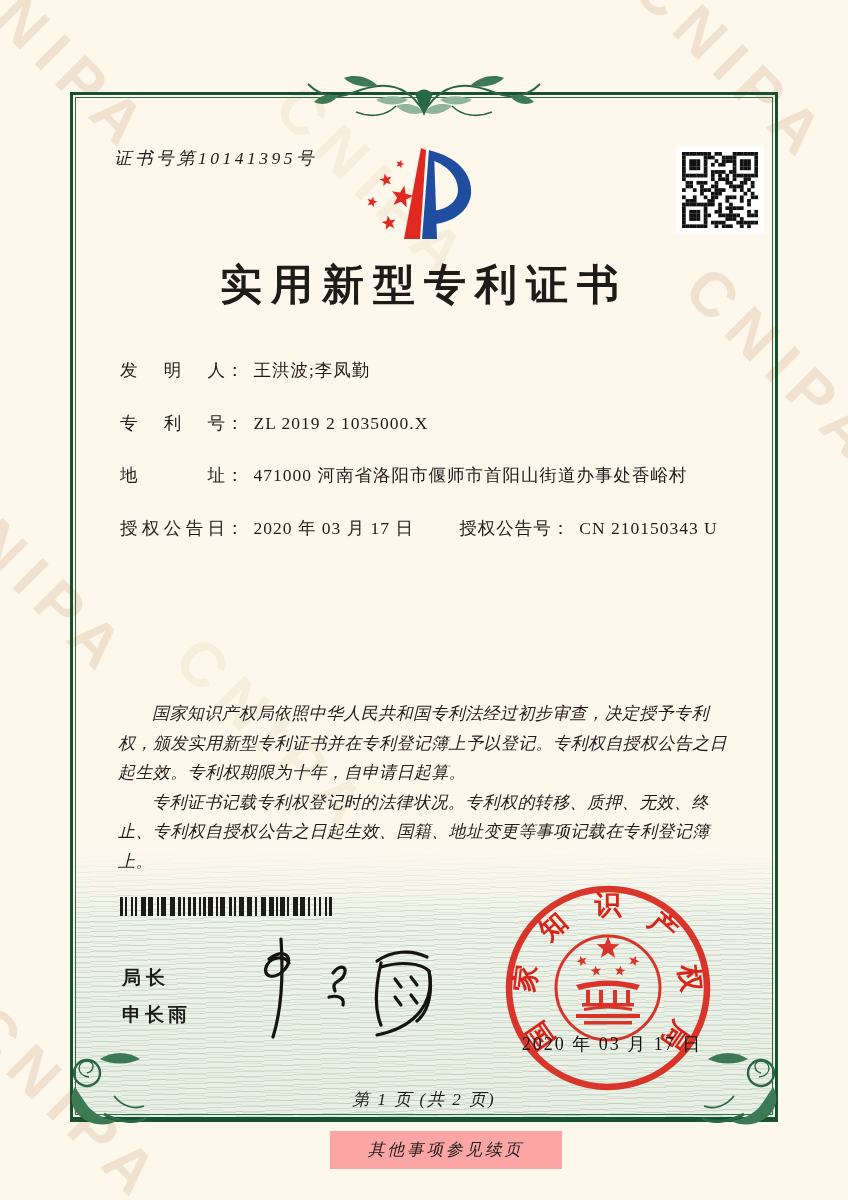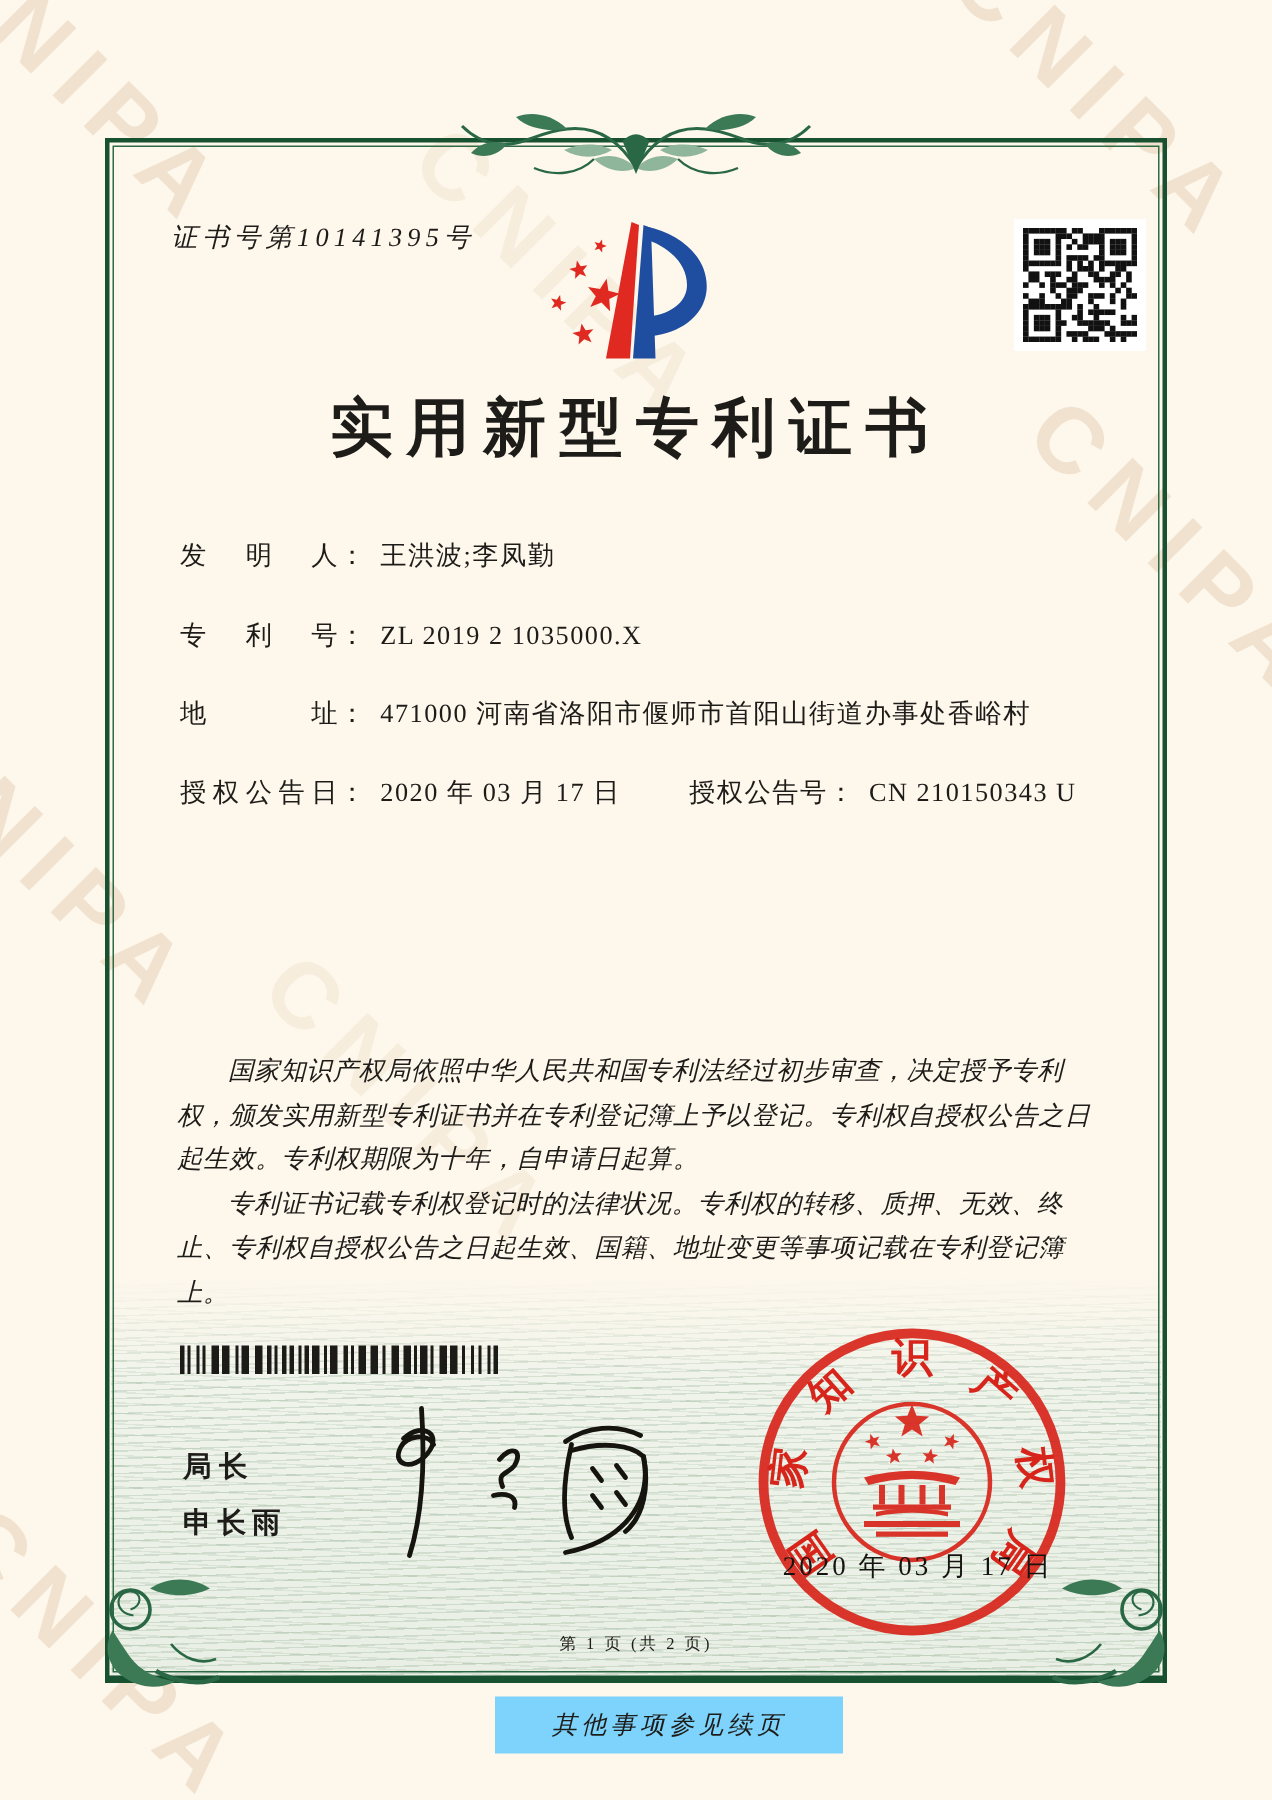--- a/index.html
+++ b/index.html
@@ -49,23 +49,23 @@
   .signer-name{position:absolute;left:122px;top:1002px;font-family:"Liberation Sans","DejaVu Sans",sans-serif;
           font-size:19px;font-weight:600;letter-spacing:4px;z-index:3;}
   .signature{position:absolute;left:225px;top:933px;z-index:3;}
   
   .seal{position:absolute;left:502px;top:882px;z-index:4;}
   .seal-char{font-size:27px;font-weight:bold;fill:#d8251b;text-anchor:middle;dominant-baseline:middle;
              font-family:"Liberation Serif","DejaVu Serif",serif;}
   .seal-date{position:absolute;left:512px;top:1032px;width:200px;text-align:center;font-size:18px;
              letter-spacing:2px;color:#141310;z-index:5;}
   
-  .page-footer{position:absolute;left:0;right:0;top:1088px;text-align:center;font-size:11px;
-               letter-spacing:2px;z-index:3;}
-  .note{position:absolute;left:330px;top:1131px;width:232px;height:38px;background:#7dd3fc;
+  .page-footer{position:absolute;left:0;right:0;top:1088px;text-align:center;font-size:17px;
+               letter-spacing:2px;z-index:3;font-style:italic;}
+  .note{position:absolute;left:330px;top:1131px;width:232px;height:38px;background:#fca5a5;
         display:flex;align-items:center;justify-content:center;font-size:16.5px;font-style:italic;
         letter-spacing:3px;z-index:3;}
   svg{display:block;}
 </style>
 </head>
 <body>
 
 <div class="page">
 
   <div class="wm" style="left:-70px;top:18px">CNIPA</div>

